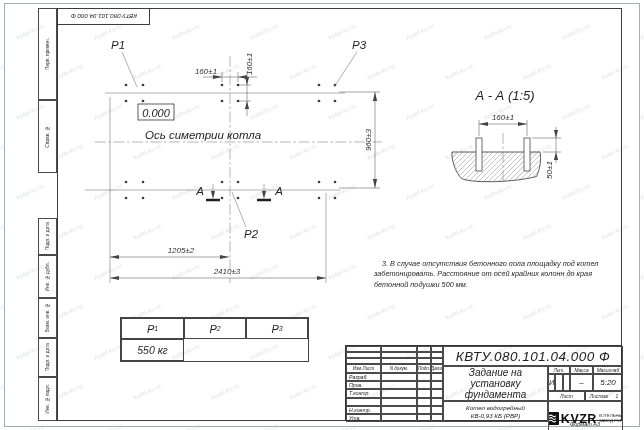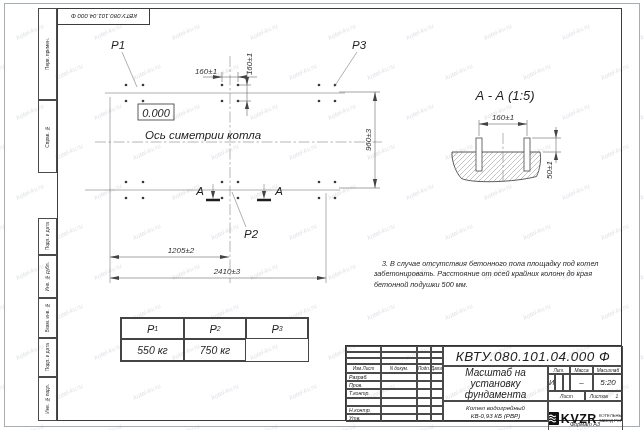--- a/index.html
+++ b/index.html
@@ -323,41 +323,40 @@
       </div>
     <div class="lc">
         <span>P</span>
         <sub>2</sub>
       </div>
     <div class="lc">
         <span>P</span>
         <sub>3</sub>
       </div>
     <div class="lc lv">550 кг</div>
-    <div class="lc lv">750 кг</div>
   </div>
 
   <div id="tb">
 
     <div class="c" style="left:0;top:18px;width:35px;height:9px;font-size:4.6px">Изм.Лист</div>
     <div class="c" style="left:35px;top:18px;width:36px;height:9px;font-size:4.6px">N докум.</div>
     <div class="c" style="left:71px;top:18px;width:14px;height:9px;font-size:4.6px">Подп.</div>
     <div class="c" style="left:85px;top:18px;width:12px;height:9px;font-size:4.6px">Дата</div>
 
     <div class="c lab" style="left:0;top:27px;width:35px;height:8.2px">Разраб.</div>
     <div class="c lab" style="left:0;top:35.2px;width:35px;height:8.2px">Пров.</div>
     <div class="c lab" style="left:0;top:43.4px;width:35px;height:8.2px">Т.контр.</div>
     <div class="c lab" style="left:0;top:51.6px;width:35px;height:8.2px"></div>
     <div class="c lab" style="left:0;top:59.8px;width:35px;height:8.2px">Н.контр.</div>
     <div class="c lab" style="left:0;top:68px;width:35px;height:8px">Утв.</div>
 
     <div class="c" id="docnum" style="left:97px;top:0;width:180px;height:20px">КВТУ.080.101.04.000  Ф</div>
 
     <div class="c" id="titlecell" style="left:97px;top:20px;width:105px;height:35px">
-      <span>Масштаб на</span>
+      <span>Задание на</span>
       <span>установку</span>
       <span>фундамента</span>
     </div>
 
     <div class="c" style="left:202px;top:20px;width:22px;height:8px;font-size:4.8px">Лит.</div>
     <div class="c" style="left:224px;top:20px;width:23px;height:8px;font-size:4.8px">Масса</div>
     <div class="c" style="left:247px;top:20px;width:30px;height:8px;font-size:4.8px">Масштаб</div>
     <div class="c" style="left:202px;top:28px;width:7.4px;height:17px;font-size:7.5px">И</div>
     <div class="c" style="left:209.4px;top:28px;width:7.3px;height:17px"></div>
     <div class="c" style="left:216.7px;top:28px;width:7.3px;height:17px"></div>

